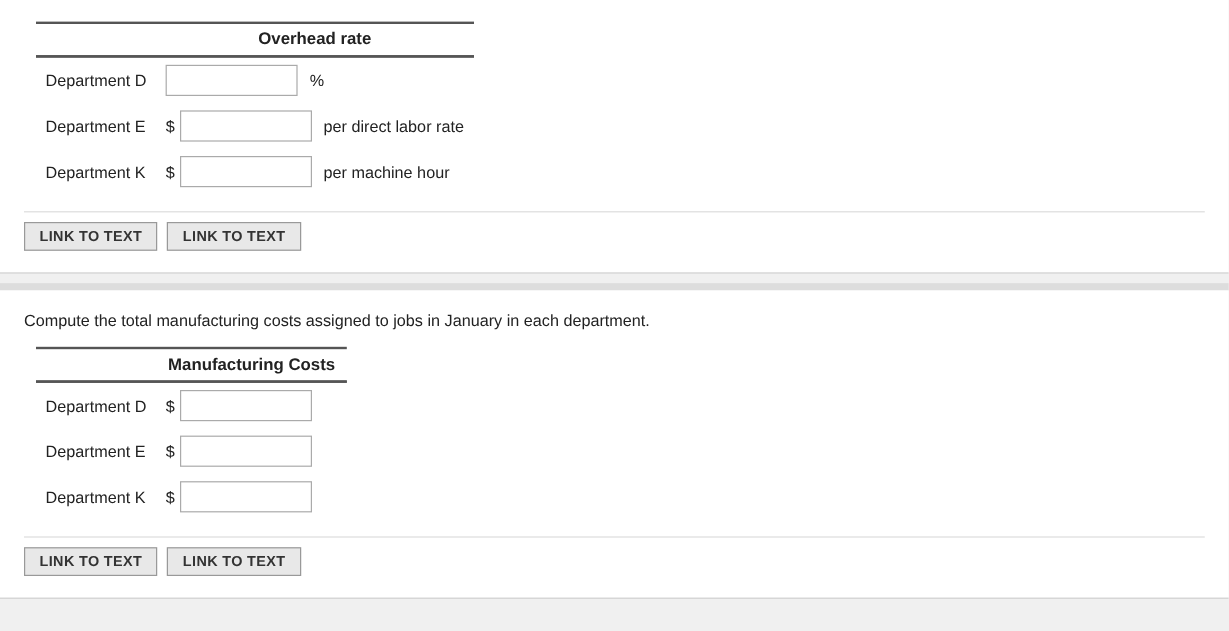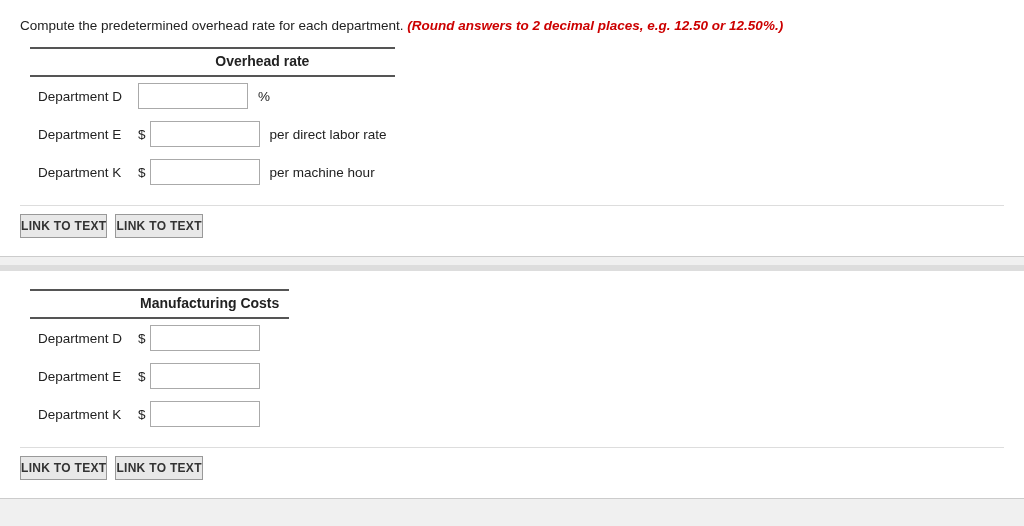--- a/index.html
+++ b/index.html
@@ -88,21 +88,21 @@
       margin-top: 14px;
       padding: 8px 0 4px 0;
       border-top: 1px solid #ddd;
       display: flex;
       gap: 8px;
     }
 
     .link-btn {
       border: 1px solid #999;
       background: #e8e8e8;
-      padding: 4px 0;
+      padding: 4px 12px;
       font-size: 12px;
       font-weight: bold;
       color: #333;
       cursor: pointer;
       letter-spacing: 0.3px;
     }
 
     
     table.mfg-table {
       border-collapse: collapse;
@@ -128,23 +128,20 @@
 
     .section-divider {
       height: 6px;
       background: #ddd;
     }
   </style>
 </head>
 <body>
 
 <div class="section">
-  <p class="instruction">
-    <span>Compute the predetermined overhead rate for each department. </span><span class="highlight">(Round answers to 2 decimal places, e.g. 12.50 or 12.50%.)</span>
-  </p>
 
   <table class="form-table">
     <thead>
       <tr>
         <th class="header-col-empty"></th>
         <th colspan="2">Overhead rate</th>
       </tr>
     </thead>
     <tbody>
 
@@ -184,20 +181,21 @@
 
   <div class="link-bar">
     <button class="link-btn">LINK TO TEXT</button>
     <button class="link-btn">LINK TO TEXT</button>
   </div>
 </div>
 
 <div class="section-divider"></div>
 
 <div class="section">
+  <p class="instruction">Compute the total manufacturing costs assigned to jobs in January in each department.</p>
 
   <table class="mfg-table">
     <thead>
       <tr>
         <th class="header-col-empty"></th>
         <th>Manufacturing Costs</th>
       </tr>
     </thead>
     <tbody>
 

